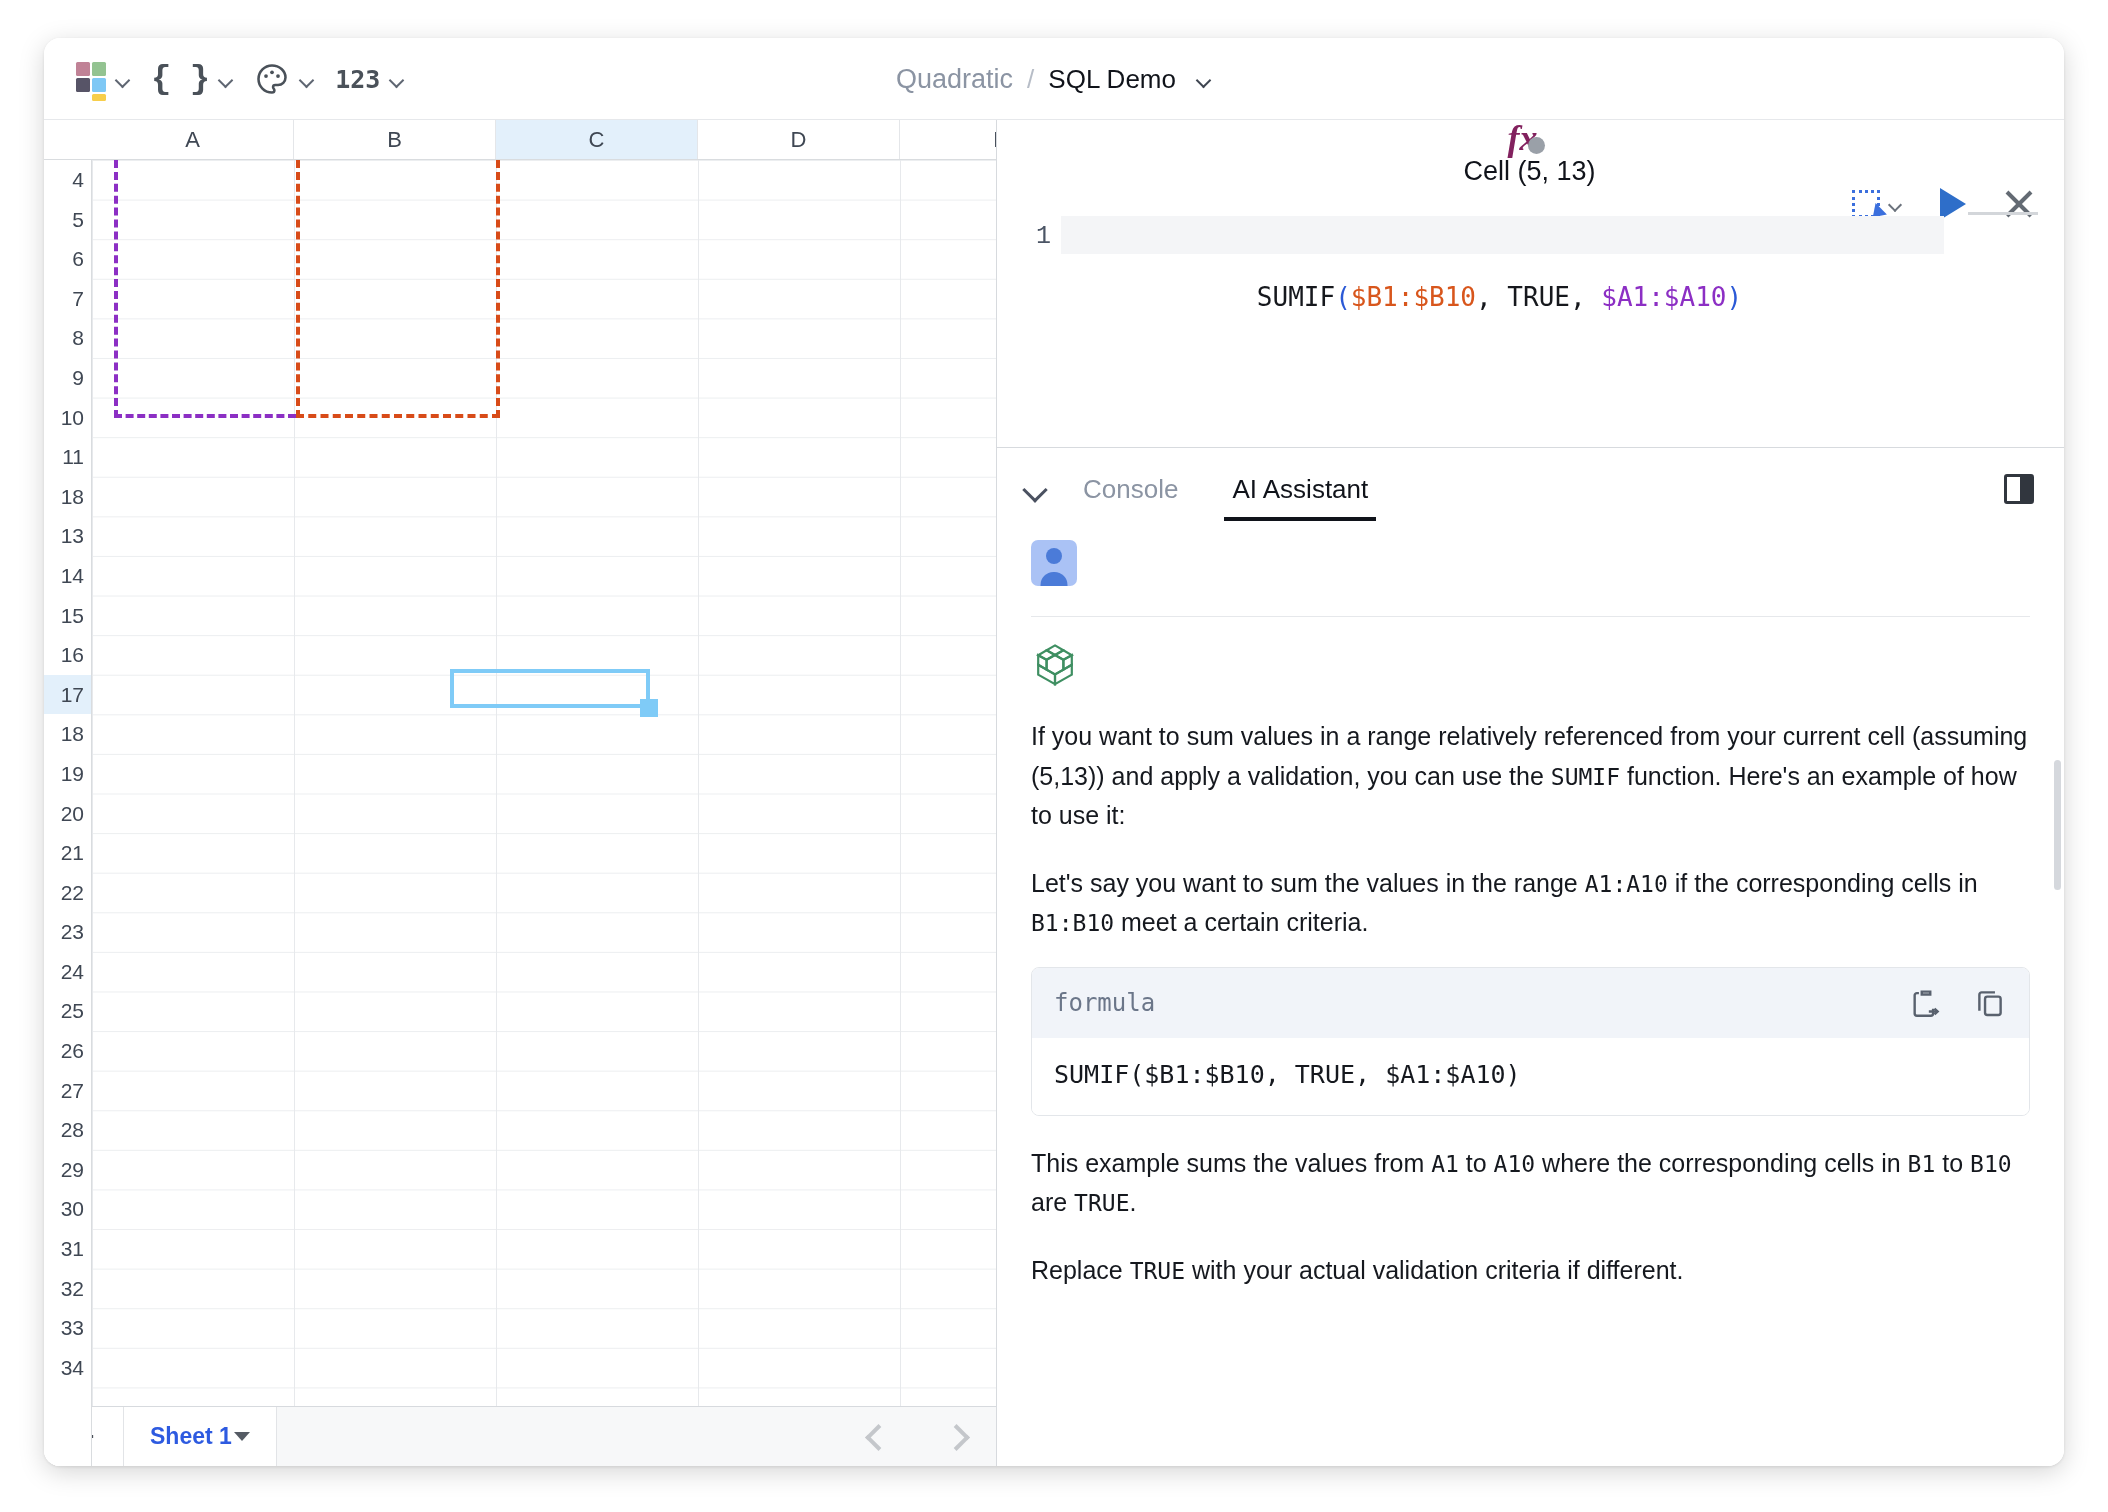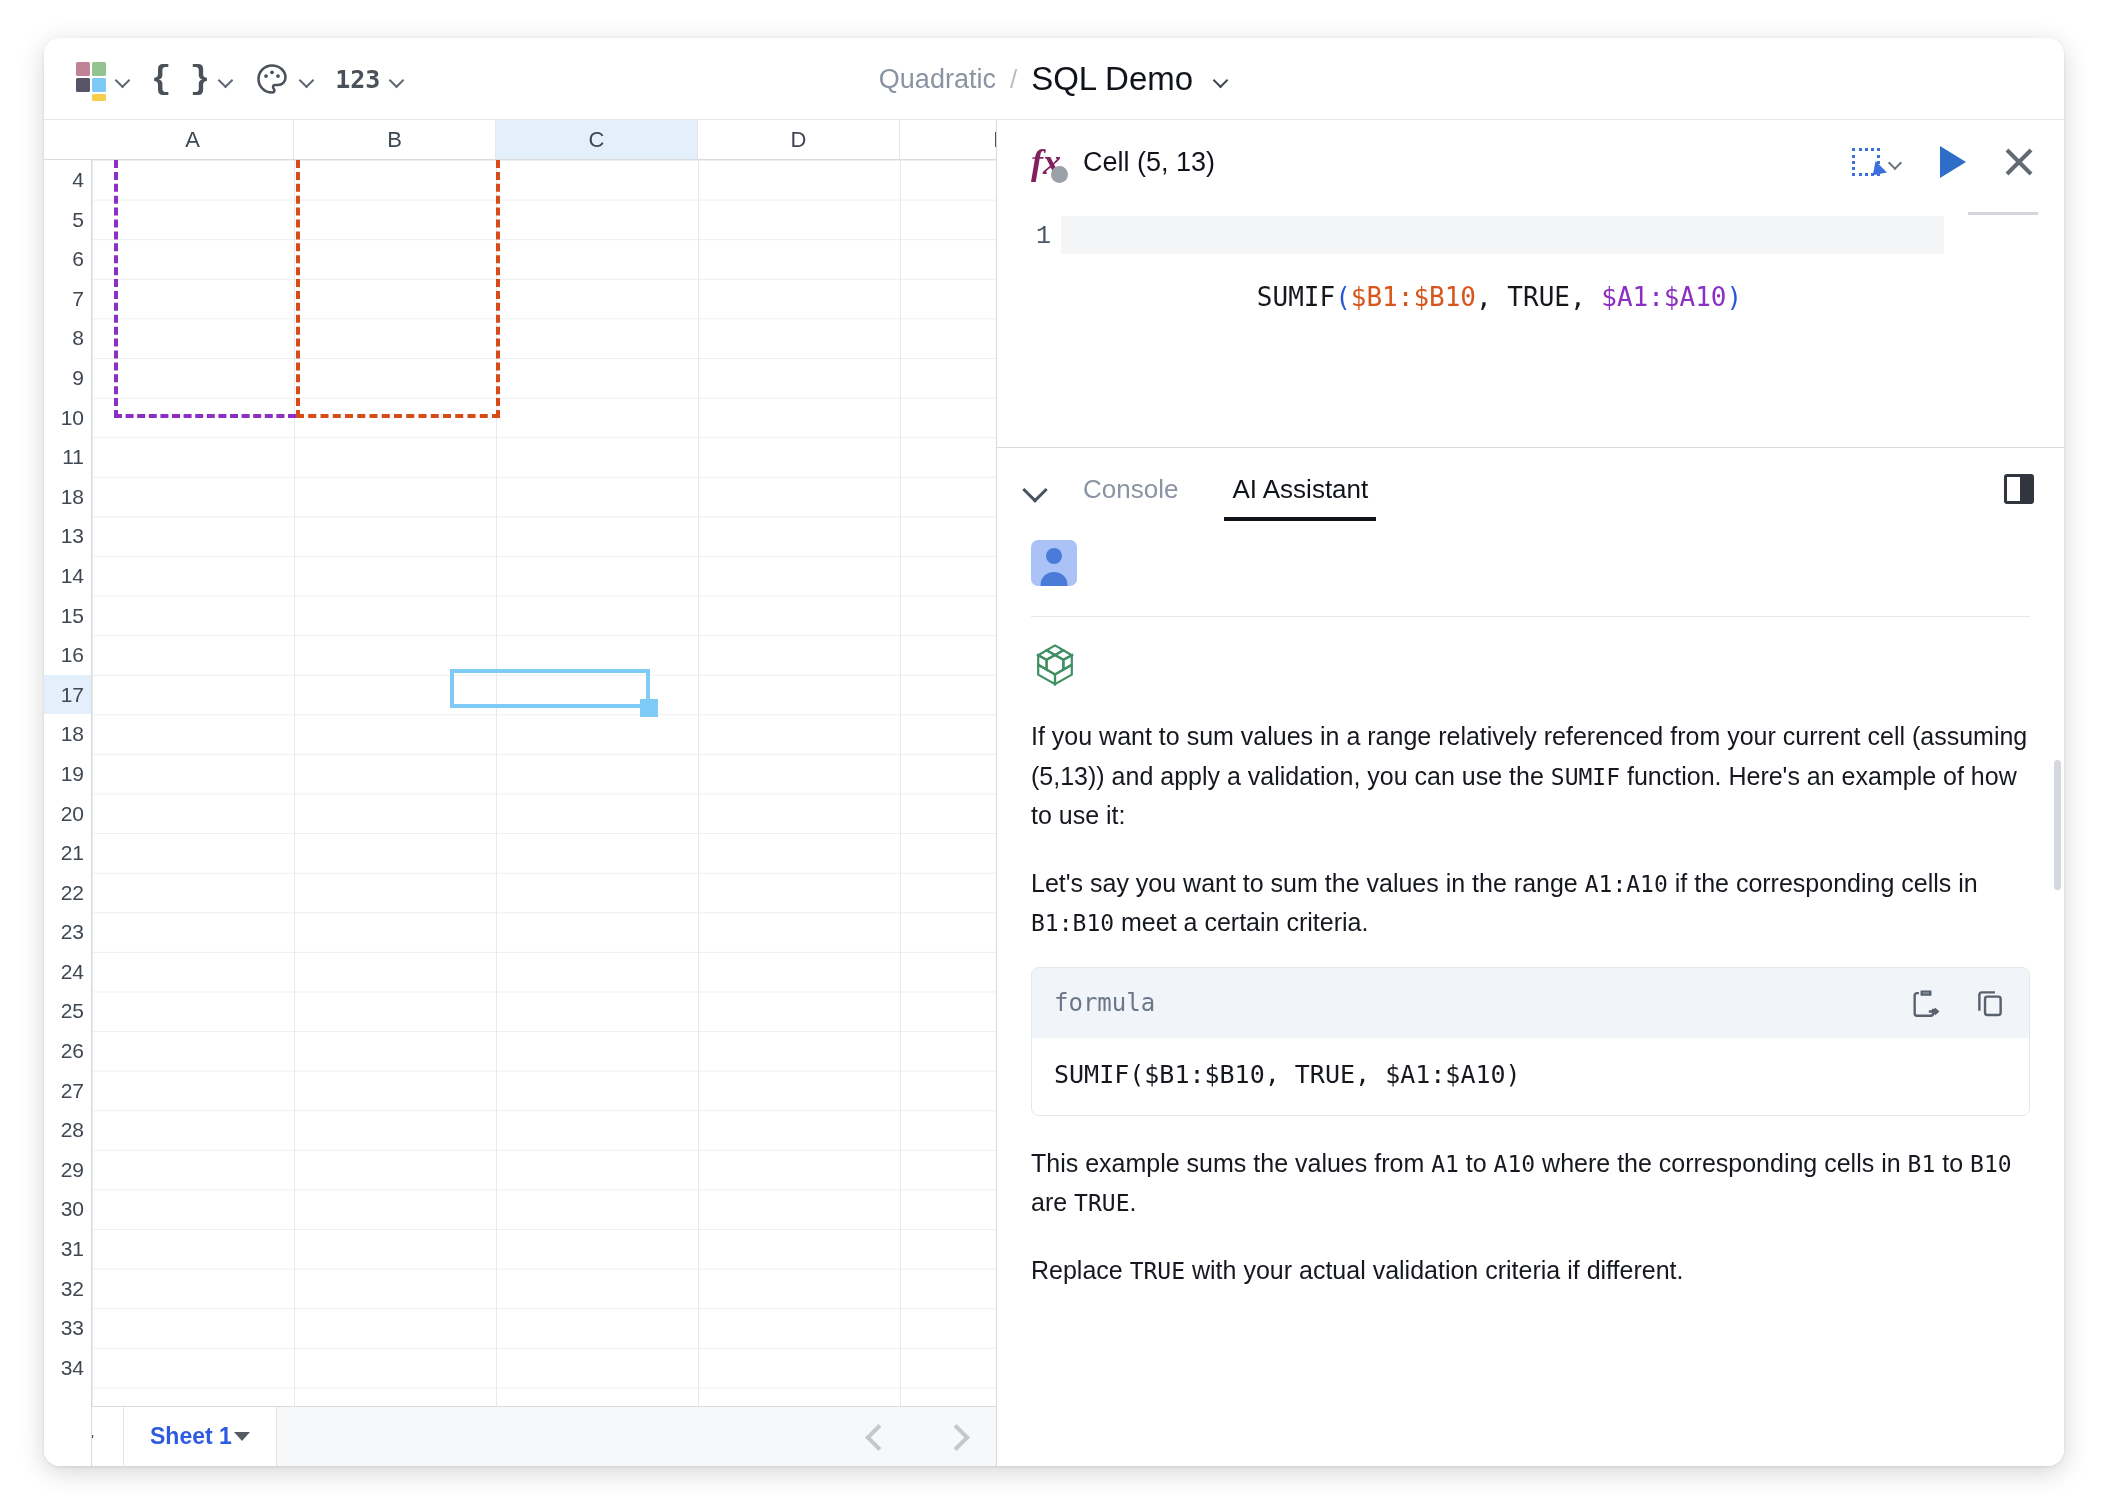--- a/index.html
+++ b/index.html
@@ -61,21 +61,21 @@
   .icon-brace { font-size: 34px; font-family: "Liberation Mono", monospace; letter-spacing: -1px; }
   .icon-123 { font-size: 25px; font-family: "DejaVu Sans Mono", monospace; letter-spacing: 0px; }
 
   .doc-title {
     position: absolute; left: 0; right: 0; top: 0; height: 82px;
     display: flex; align-items: center; justify-content: center;
     gap: 0px; pointer-events: none;
   }
   .doc-title .owner { color: #8b94a3; font-size: 27px; }
   .doc-title .sep { color: #b7bdc7; font-size: 26px; margin: 0 14px; }
-  .doc-title .name { color: #10131a; font-size: 33px; }
+  .doc-title .name { color: #10131a; font-size: 26px; }
   .doc-title .chev { margin-left: 20px; pointer-events: auto; }
   .doc-title .chev::before { border-color: #3f4651; }
 
   .header-right {
     position: absolute; right: 24px; top: 0; height: 82px;
     display: flex; align-items: center; gap: 0px;
   }
   .avatar {
     width: 50px; height: 50px; border-radius: 50%;
     background: #aac2f5;
@@ -220,20 +220,21 @@
     flex: 1; display: flex; flex-direction: column; background: #fff;
     position: relative; min-width: 0;
   }
   .formula-section {
     height: 328px; border-bottom: 1px solid #d7dade;
     display: flex; flex-direction: column;
   }
   .formula-head {
     height: 84px; display: flex; align-items: center;
     padding: 0 28px 0 26px;
+    flex-direction: column;
   }
   .fx-icon {
     width: 46px; height: 46px; position: relative;
     display:flex;align-items:center;justify-content:center;
     margin-right: 14px;
   }
   .fx-icon .fx-text {
     font-family: "Liberation Serif", serif; font-style: italic;
     font-size: 36px; color: #82215e; font-weight: 700; line-height:1;
   }

